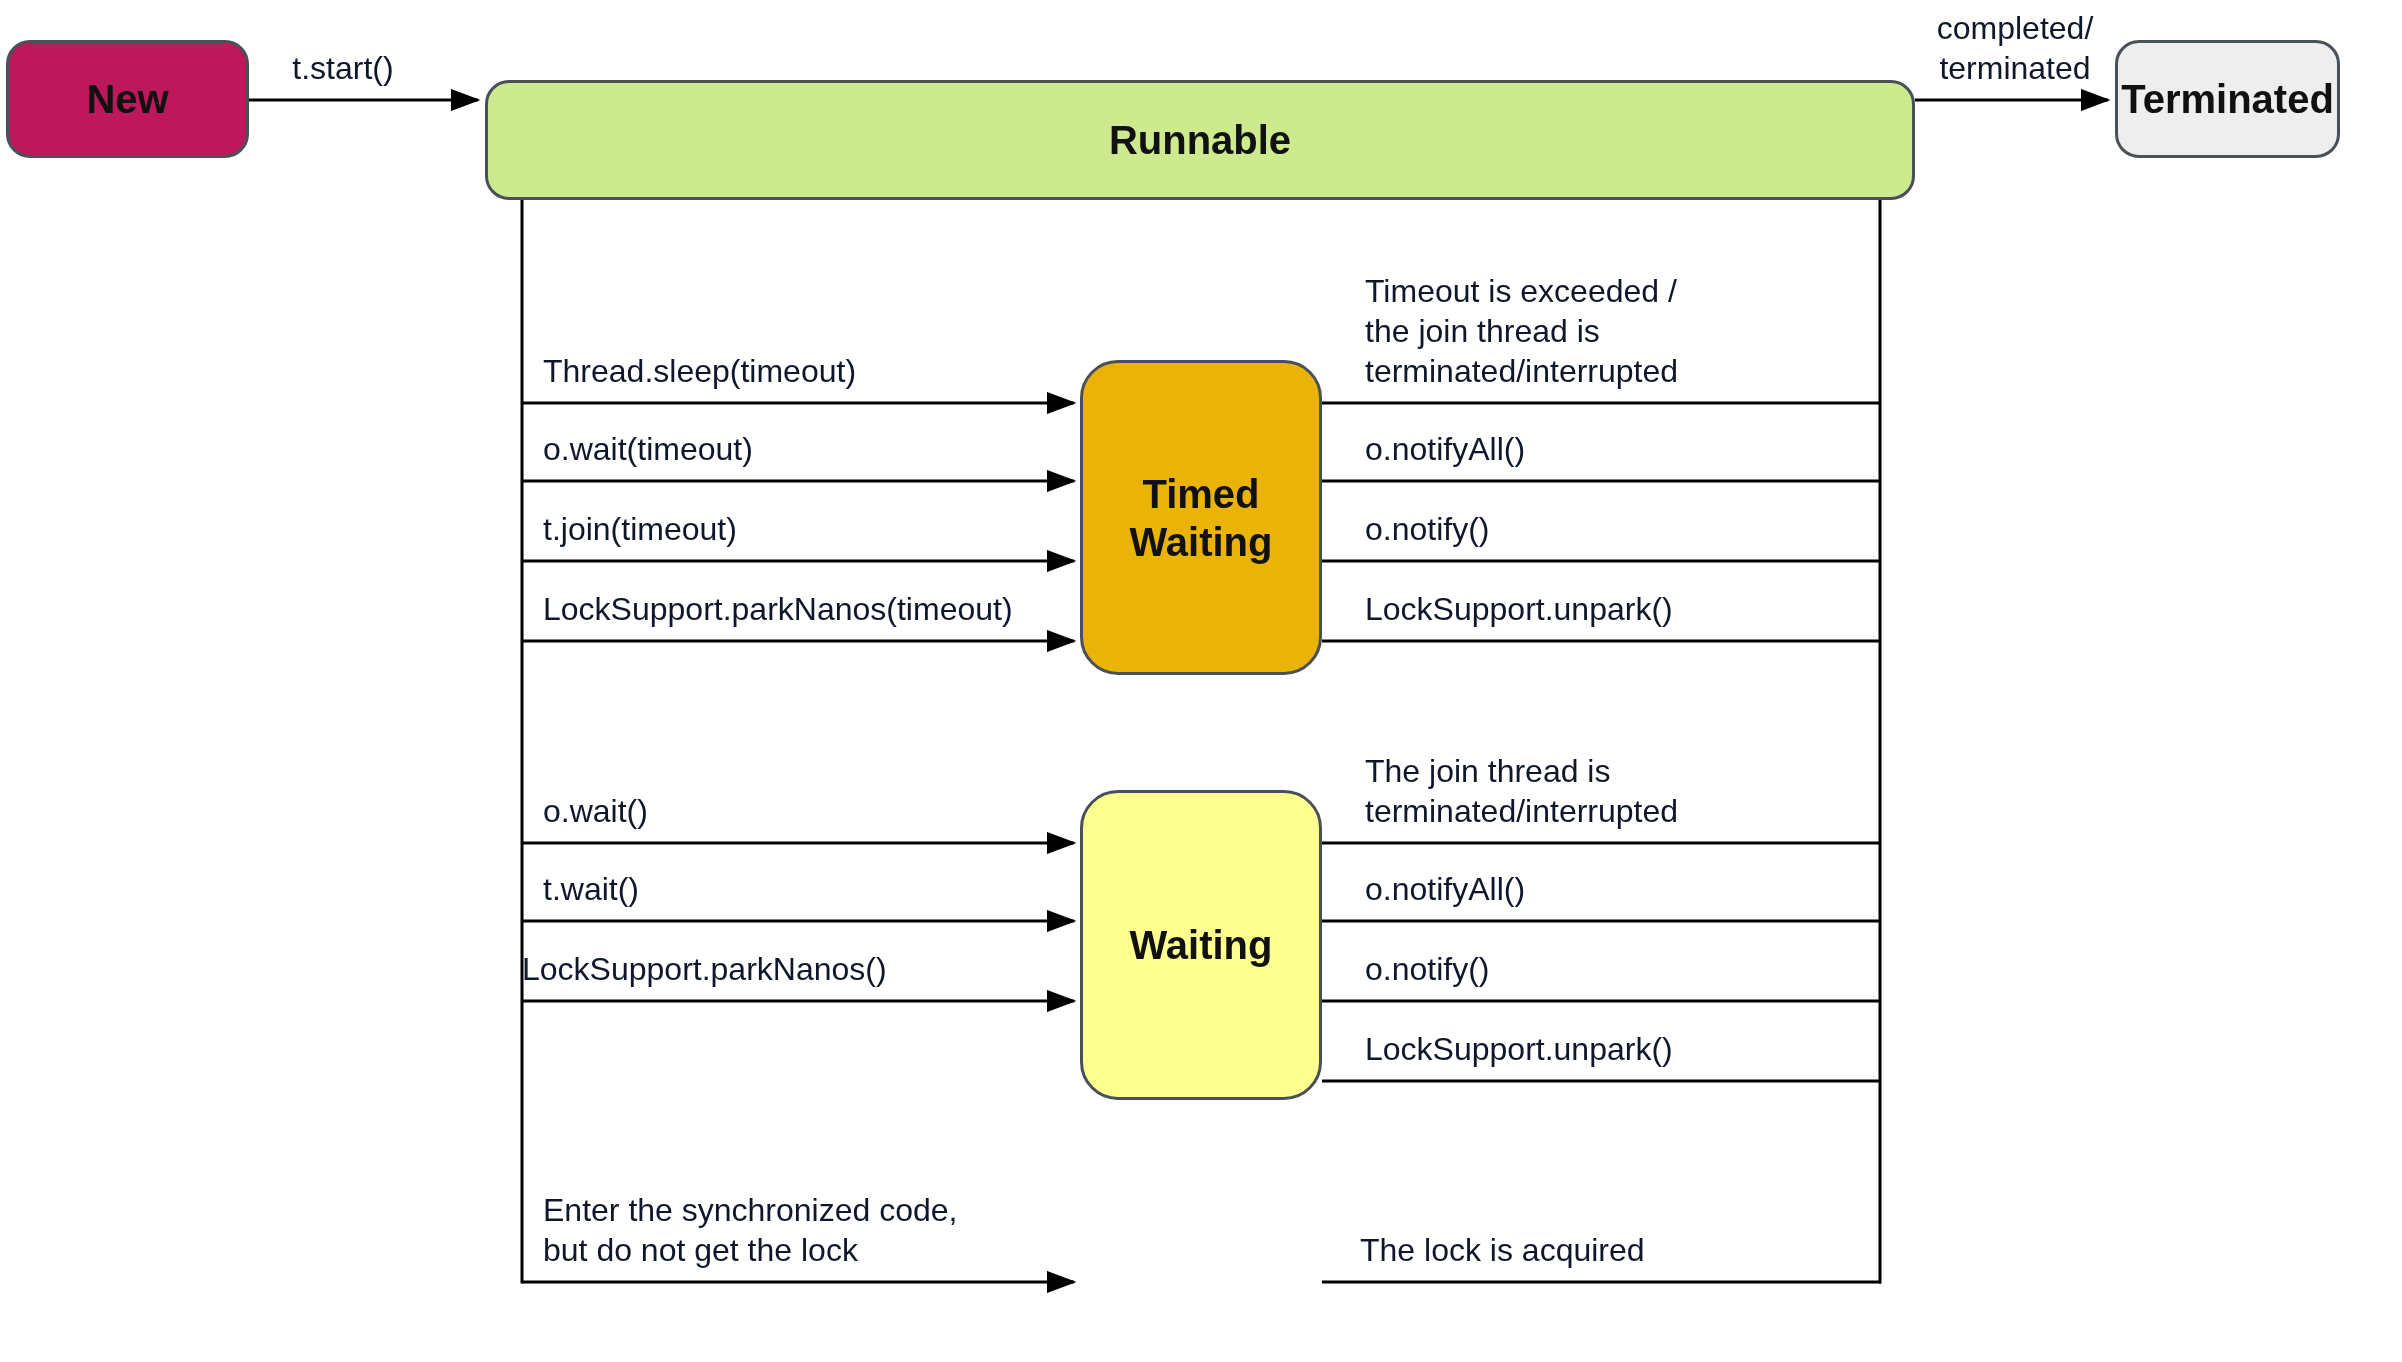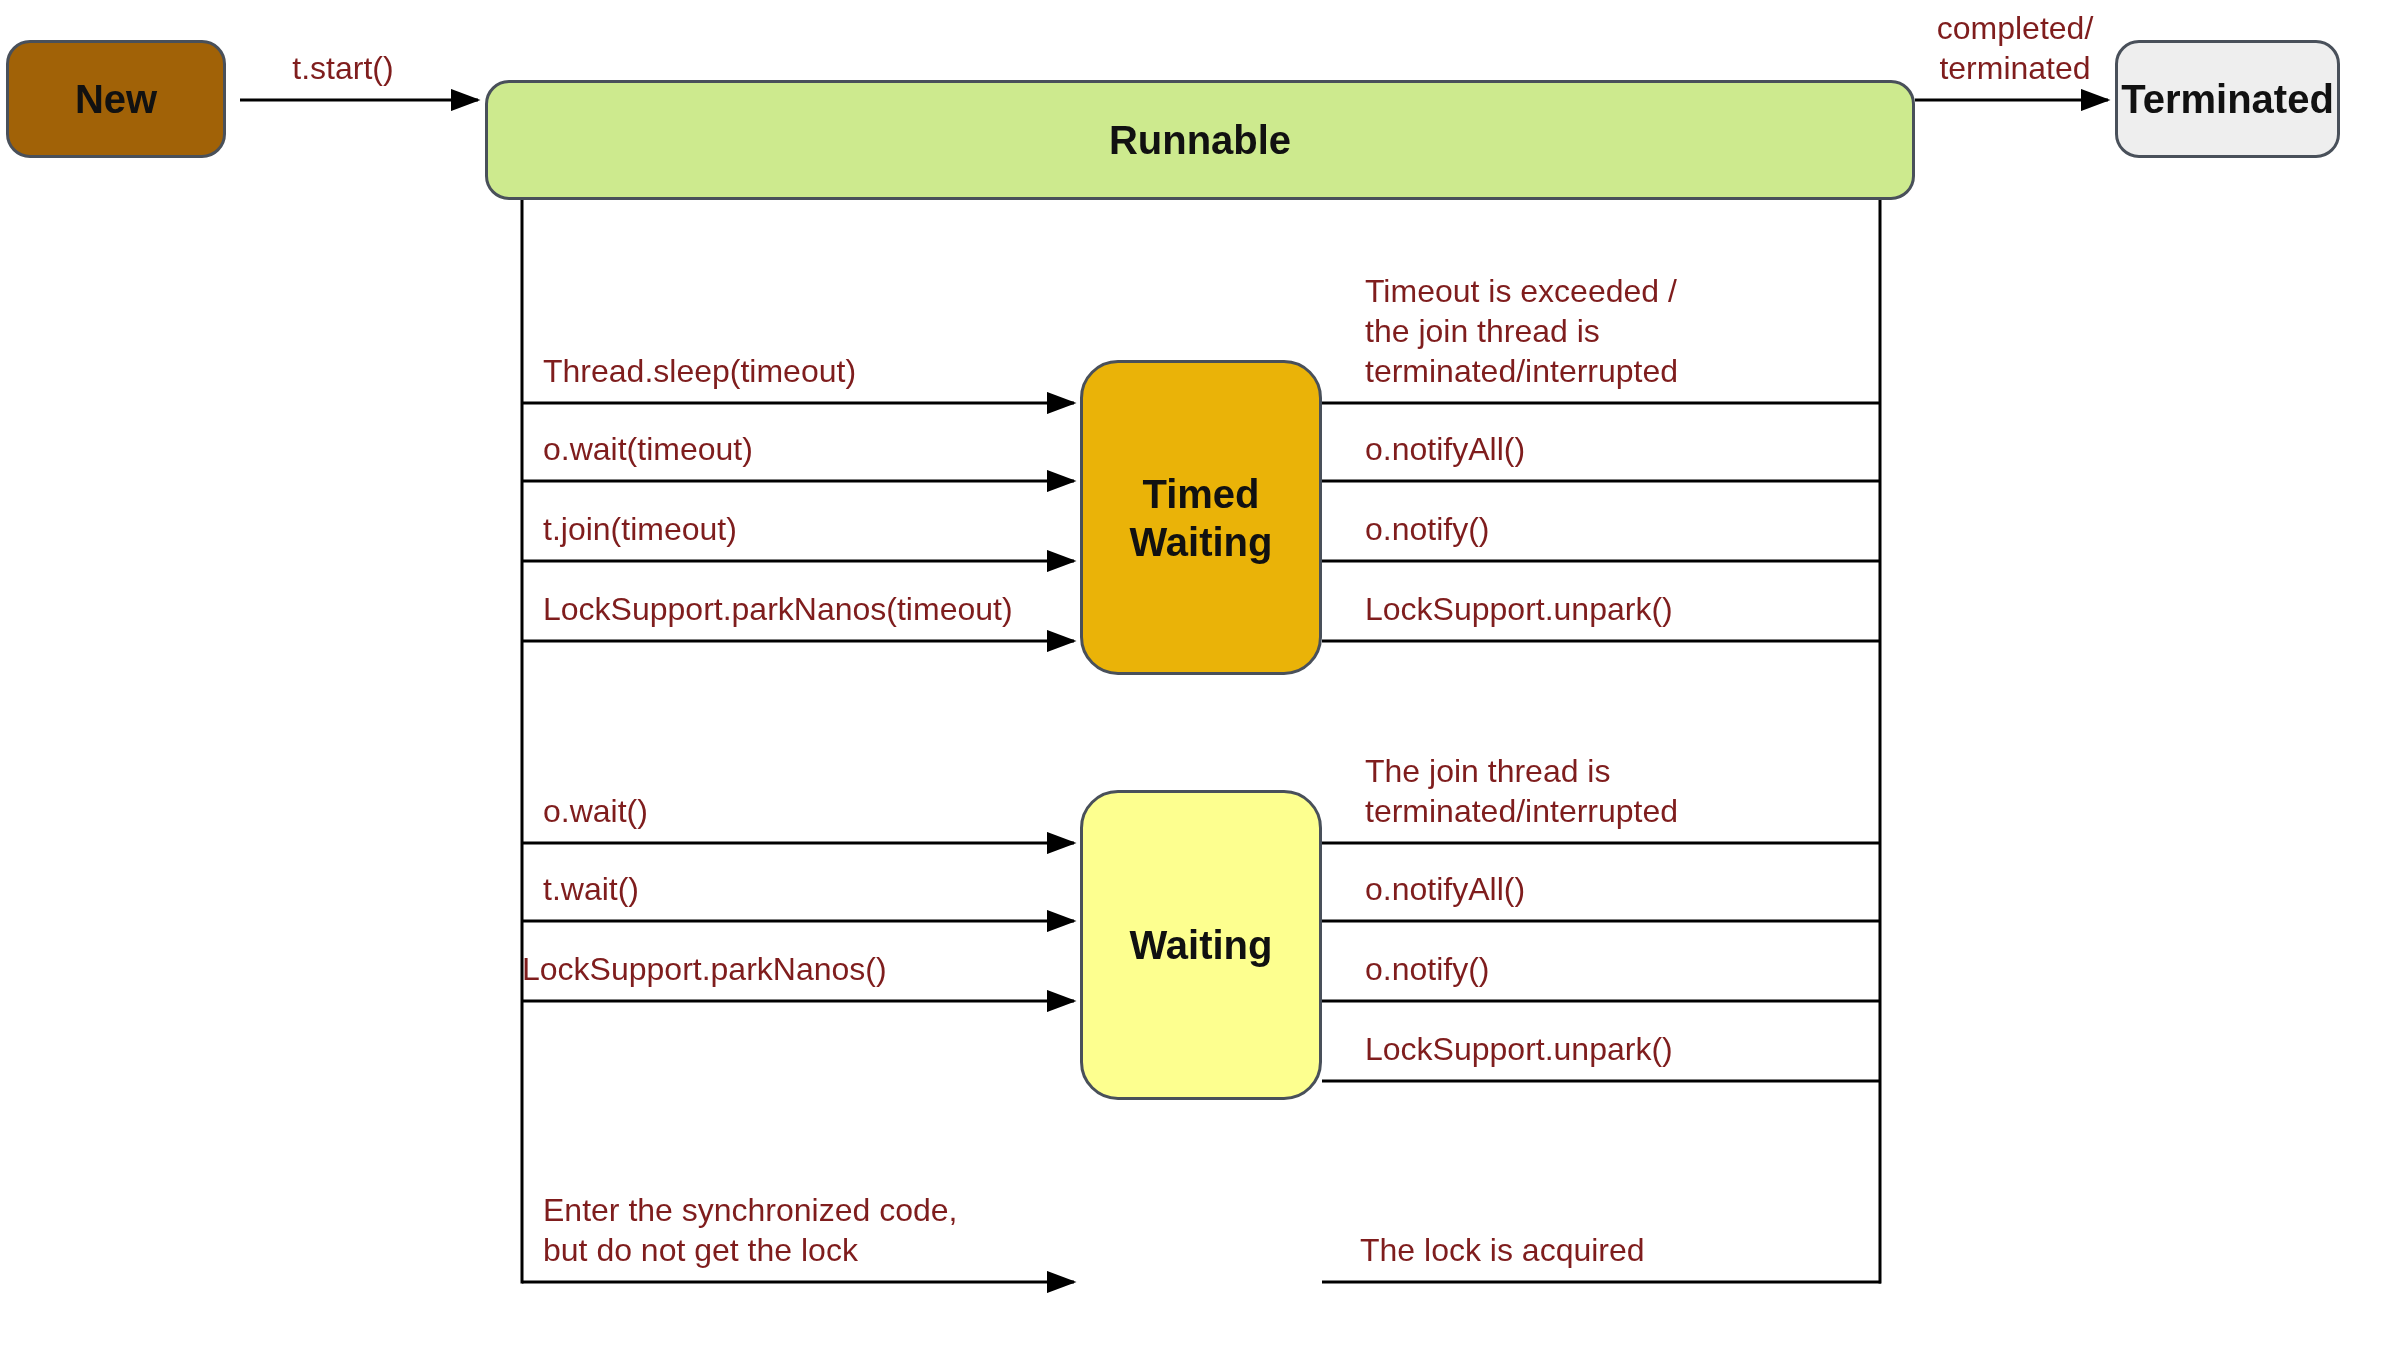--- a/index.html
+++ b/index.html
@@ -13,21 +13,21 @@
   .state {
     position:absolute; box-sizing:border-box;
     border:3px solid #49505a; display:flex; align-items:center; justify-content:center;
     font-weight:bold; font-size:40px; line-height:48px; text-align:center;
     white-space:pre-line;
   }
   .r24 { border-radius:24px; }
   .r38 { border-radius:38px; }
   .lbl {
     position:absolute; font-size:32px; line-height:40px;
-    white-space:pre-line; color:#7f1d1d;
+    white-space:pre-line; color:#0f172a;
   }
   .lbl.center { text-align:center; }
 </style>
 </head>
 <body>
 
 <div class="canvas">
 
   <svg class="wires" width="2402" height="1362" viewBox="0 0 2402 1362" xmlns="http://www.w3.org/2000/svg">
     <defs>
@@ -60,21 +60,21 @@
 
     <line x1="1322" y1="843" x2="1880" y2="843"></line>
     <line x1="1322" y1="921" x2="1880" y2="921"></line>
     <line x1="1322" y1="1001" x2="1880" y2="1001"></line>
     <line x1="1322" y1="1081" x2="1880" y2="1081"></line>
 
     <line x1="522" y1="1282" x2="1074" y2="1282" marker-end="url(#arrow)"></line>
     <line x1="1322" y1="1282" x2="1881" y2="1282"></line>
   </svg>
 
-  <div class="state r24" style="left: 6px; top: 40px; width: 220px; height: 118px; background: #a16207;">New</div>
+  <div class="state r24" style="left: 6px; top: 40px; width: 243px; height: 118px; background: #be185d;">New</div>
 
   <div class="state r24" style="left: 485px; top: 40px; width: 1430px; height: 120px; background: rgb(205, 234, 142); margin-top: 40px;">Runnable</div>
 
   <div class="state r24" style="left: 2115px; top: 40px; width: 225px; height: 118px; background: rgb(238, 238, 238);">Terminated</div>
 
   <div class="state r38" style="left: 1080px; top: 360px; width: 242px; height: 315px; padding: 0px 14px; background: #eab308;">Timed Waiting</div>
 
   <div class="state r38" style="left: 1080px; top: 790px; width: 242px; height: 310px; background: rgb(253, 255, 143);">Waiting</div>
 
 

